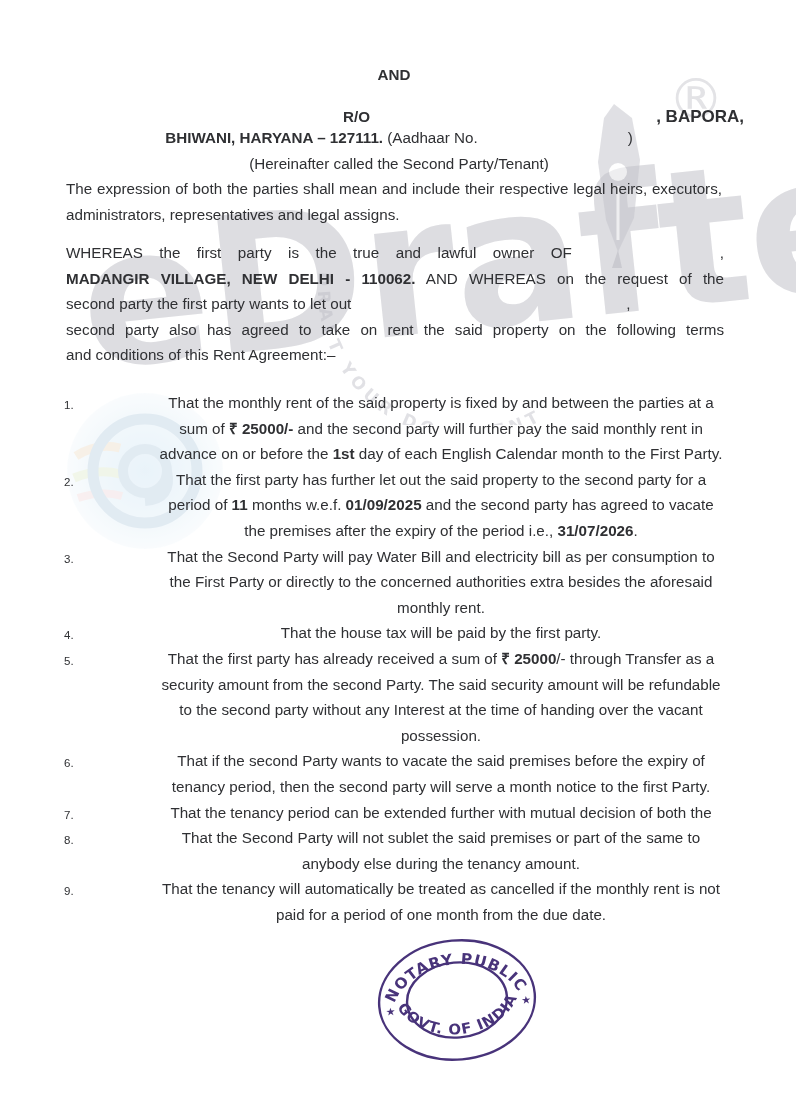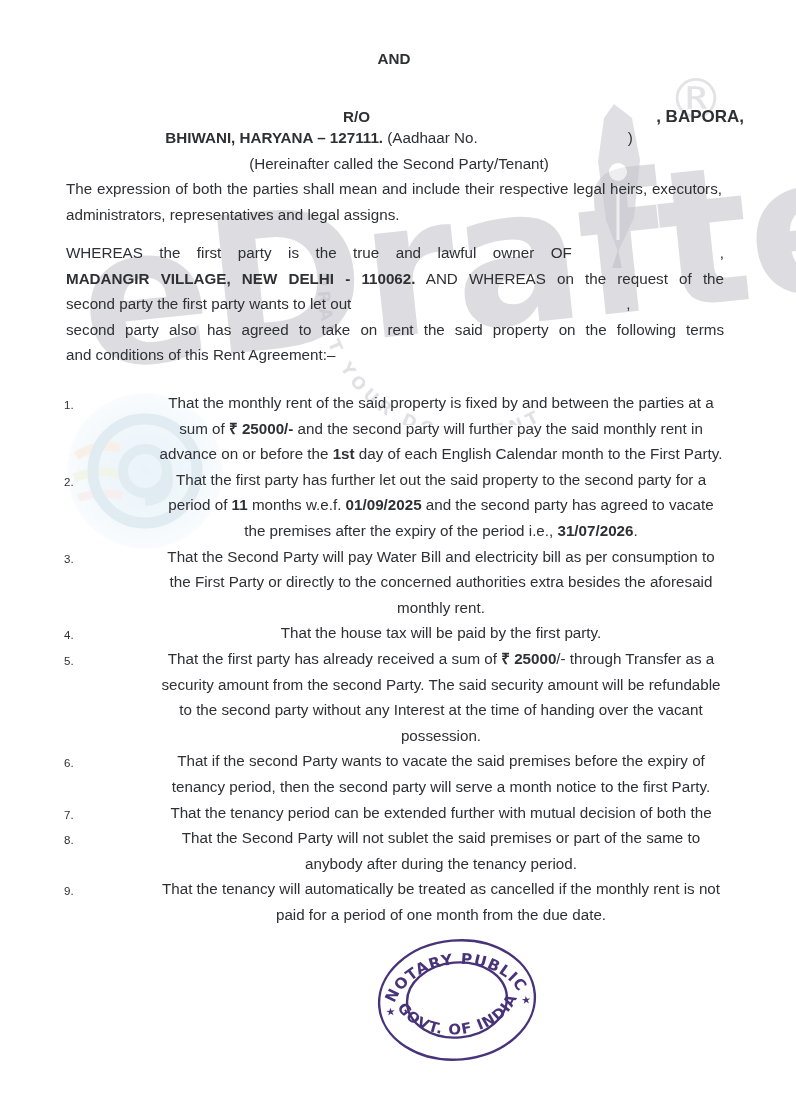--- a/index.html
+++ b/index.html
@@ -84,21 +84,21 @@
     color: #2f3033;
     font-size: 15.2px;
     line-height: 25.6px;
     font-family: "Liberation Sans", sans-serif;
   }
   .b { font-weight: bold; }
 
   .and-line {
     position: absolute;
     left: 0;
-    top: 46px;
+    top: 62px;
     width: 794px;
     text-align: center;
     font-weight: bold;
     font-size: 15.2px;
     color: #2f3033;
     padding-right: 6px;
     box-sizing: border-box;
   }
   .ro-line {
     position: absolute;
@@ -303,21 +303,21 @@
           </span>
         </li>
         <li>
           <span class="li-inner">
             <span class="ln"><span>That the tenancy period can be extended further with mutual decision of both the</span></span>
           </span>
         </li>
         <li>
           <span class="li-inner">
             <span class="ln"><span>That the Second Party will not sublet the said premises or part of the same to</span></span>
-            <span class="ln"><span>anybody after during the tenancy period.</span></span>
+            <span class="ln"><span>anybody else during the tenancy amount.</span></span>
           </span>
         </li>
         <li>
           <span class="li-inner">
             <span class="ln"><span>That the tenancy will automatically be treated as cancelled if the monthly rent is not</span></span>
             <span class="ln"><span>paid for a period of one month from the due date.</span></span>
           </span>
         </li>
       </ol>
   </div>

